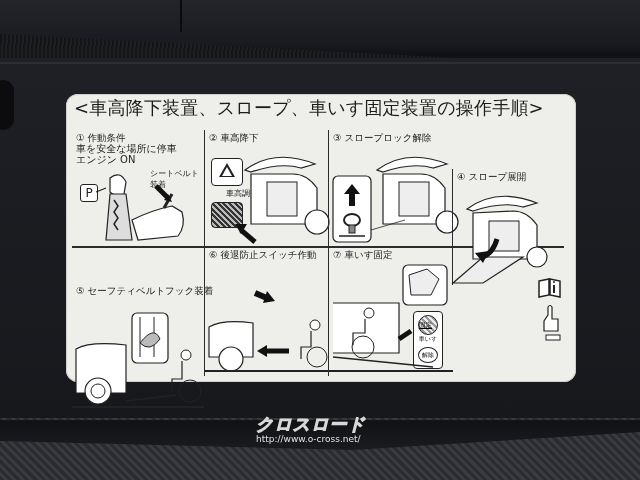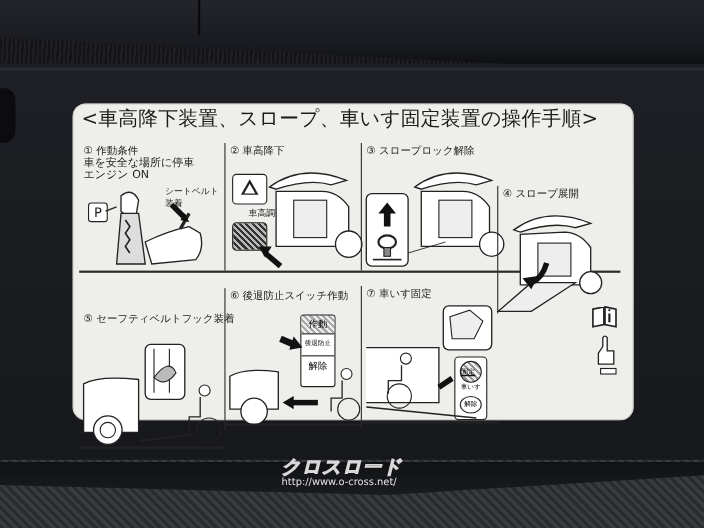--- a/index.html
+++ b/index.html
@@ -131,42 +131,37 @@
         <circle cx="26" cy="108" r="13" fill="#fff" stroke="#222" stroke-width="1.2"></circle>
         <circle cx="26" cy="108" r="7" fill="none" stroke="#222"></circle>
         <path d="M54 118 l50 -6" stroke="#222" stroke-width="1.5"></path>
         <circle cx="114" cy="72" r="5" fill="#fff" stroke="#222"></circle>
         <path d="M110 78 l0 18 l-10 0 l0 12" stroke="#222" fill="none" stroke-width="1.2"></path>
         <circle cx="118" cy="108" r="11" fill="none" stroke="#222"></circle>
         <path d="M0 124 l132 0" stroke="#222" stroke-width="2"></path>
       </svg>
     </div>
 
-    <div class="cell" style="left:132px;top:132px;width:124px;height:129px;padding-left:21px;">
+    <div class="cell" style="left:132px;top:117px;width:124px;height:129px;padding-left:21px;">
       <div class="ct"><span>⑥</span> <span>後退防止スイッチ作動</span></div>
-      <div style="position:absolute;left:68px;top:24px;width:30px;height:64px;border:1.2px solid #222;border-radius:3px;background:#fff;">
-        <div style="height:16px;font-size:8.5px;text-align:center;line-height:16px;background:repeating-linear-gradient(45deg,#aaa 0 2px,#eee 2px 4px);border-bottom:1px solid #222;">作動</div>
-        <div style="font-size:6px;text-align:center;margin-top:4px;">後退防止</div>
-        <div style="font-size:8.5px;text-align:center;margin-top:6px;border-top:1px solid #222;padding-top:3px;">解除</div>
-      </div>
       <svg width="124" height="129">
         <path d="M50 46 l14 6" stroke="#111" stroke-width="6"></path>
         <path d="M62 44 l8 10 l-12 2z" fill="#111"></path>
         <path d="M4 80 q14 -8 44 -4 l0 34 l-44 0z" fill="#fff" stroke="#222" stroke-width="1.2"></path>
         <circle cx="26" cy="112" r="12" fill="#fff" stroke="#222" stroke-width="1.2"></circle>
         <path d="M84 104 l-24 0" stroke="#111" stroke-width="5"></path>
         <path d="M62 98 l-10 6 l10 6z" fill="#111"></path>
         <circle cx="110" cy="78" r="5" fill="#fff" stroke="#222"></circle>
         <path d="M106 84 l0 16 l-10 0 l0 12" stroke="#222" fill="none" stroke-width="1.2"></path>
         <circle cx="112" cy="110" r="10" fill="none" stroke="#222"></circle>
         <path d="M0 124 l124 0" stroke="#222" stroke-width="2"></path>
       </svg>
     </div>
 
-    <div class="cell" style="left:256px;top:130px;width:124px;height:129px;">
+    <div class="cell" style="left:256px;top:117px;width:124px;height:129px;">
       <div class="ct"><span>⑦</span> <span>車いす固定</span></div>
       <div style="position:absolute;left:84px;top:64px;width:28px;height:56px;border:1.2px solid #222;border-radius:4px;background:#fff;">
         <div style="width:18px;height:18px;margin:3px auto 0;border-radius:50%;border:1px solid #222;font-size:6.5px;text-align:left;line-height:18px;background:repeating-linear-gradient(45deg,#999 0 2px,#eee 2px 4px);text-decoration:underline;">固定</div>
         <div style="font-size:6px;text-align:center;">車いす</div>
         <div style="width:18px;height:14px;margin:3px auto 0;border-radius:50%;border:1px solid #222;font-size:6px;text-align:center;line-height:14px;">解除</div>
       </div>
       <svg width="124" height="129">
         <rect x="74" y="18" width="44" height="40" rx="5" fill="#fff" stroke="#222" stroke-width="1.2"></rect>
         <path d="M80 28 l18 -6 l12 10 l-8 16 l-20 0z" fill="#eee" stroke="#222"></path>
         <path d="M4 56 l66 0 l0 50 l-66 0" fill="#fff" stroke="#222" stroke-width="1.2"></path>

